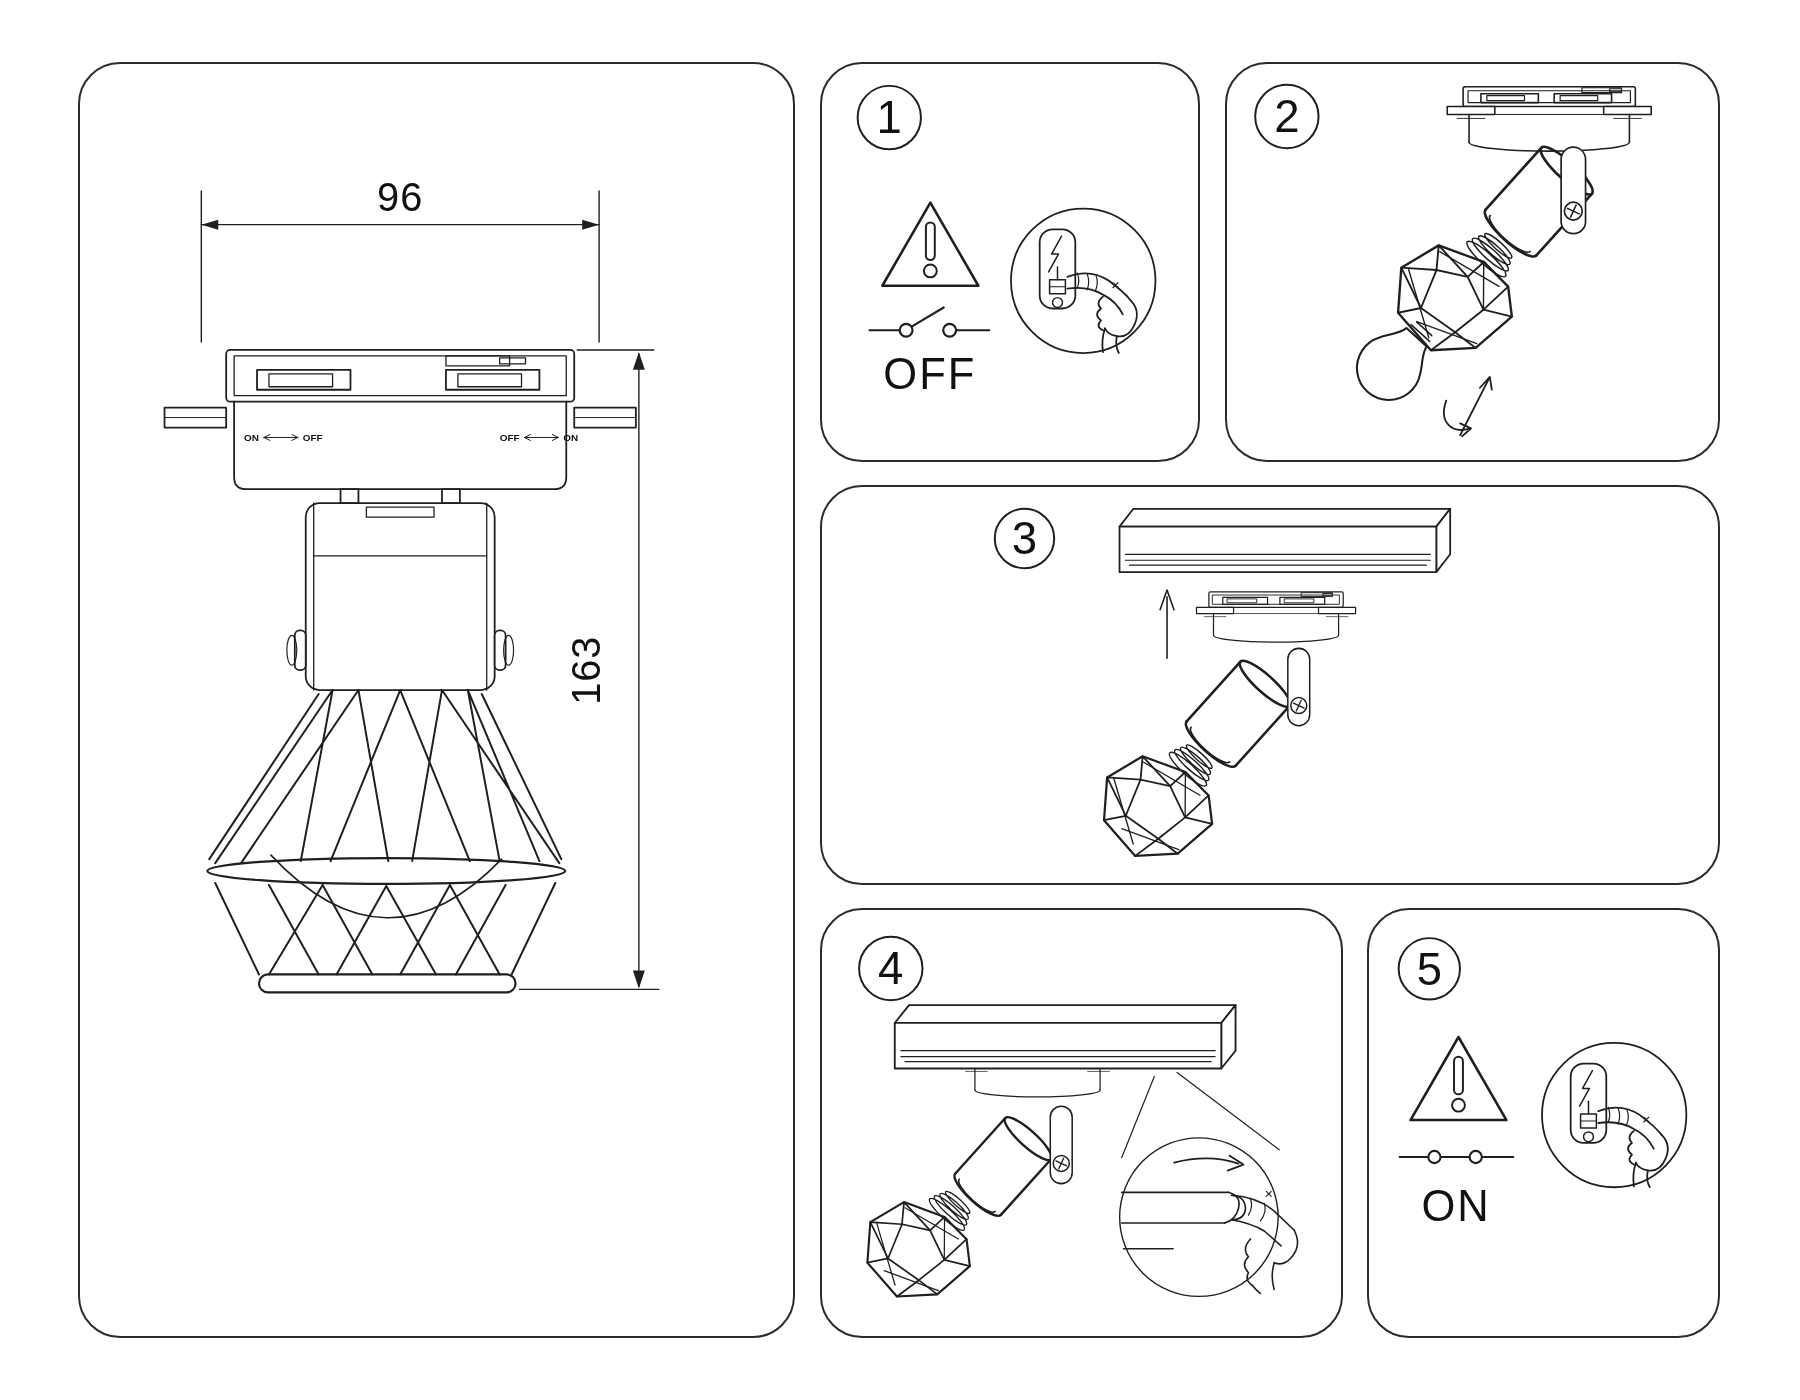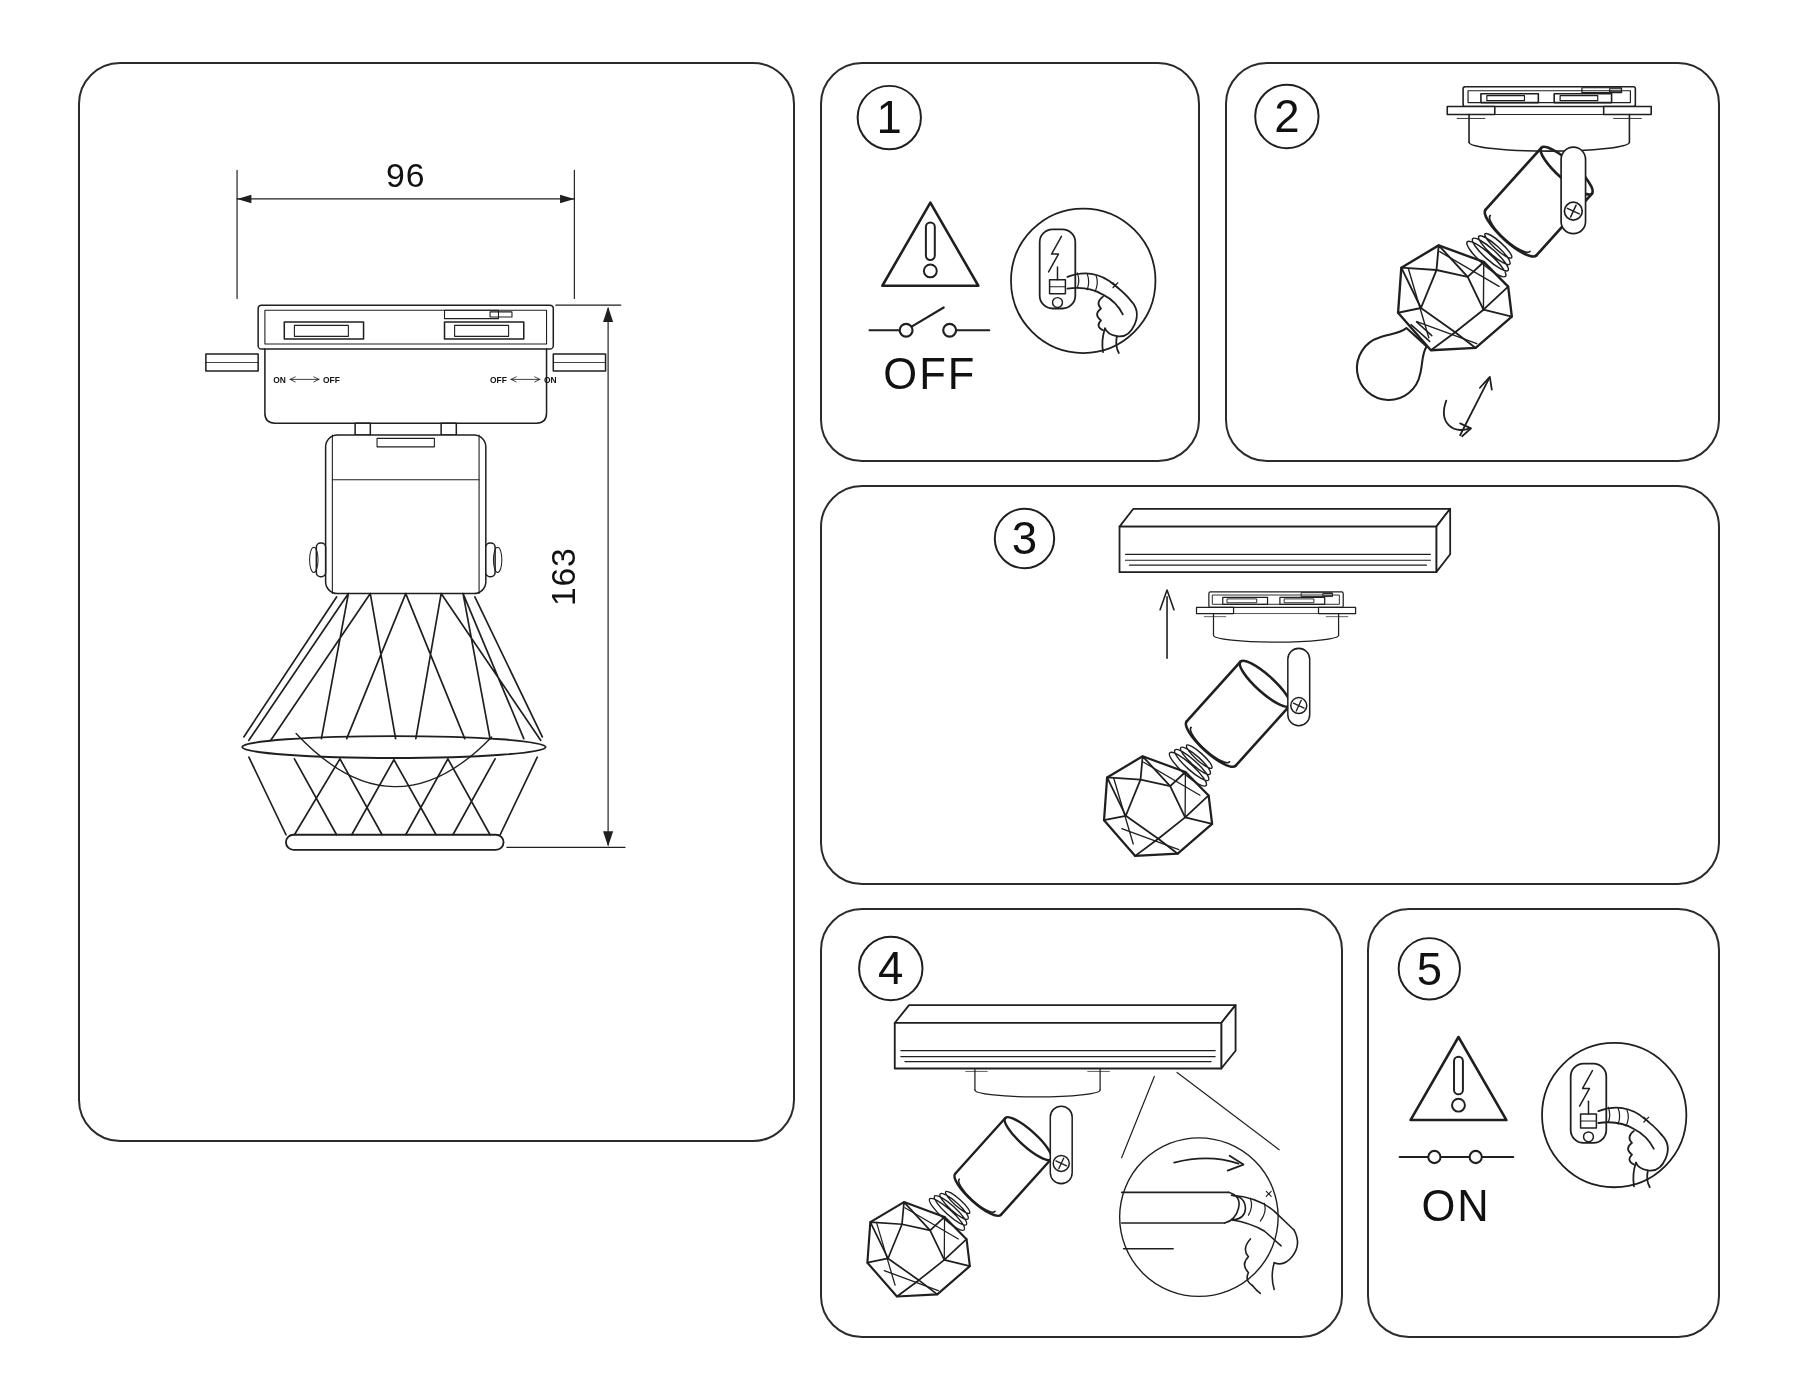--- a/index.html
+++ b/index.html
@@ -101,21 +101,21 @@
     </g>
     <g id="sym-bulb" stroke-width="1.8">
       <path class="ln" d="M-12,0 C-13,8 -20,14 -24,22 A28,28 0 1 0 24,22 C20,14 13,8 12,0 Z"></path>
       <path class="ln" stroke-width="1.3" d="M-11,-5 H11 M-9,-10 H9"></path>
     </g>
   </defs>
 </svg>
 
 <div id="sheet">
 
-  <div class="panel" style="left:78px;top:62px;width:717px;height:1080px">
+  <div class="panel" style="left:78px;top:62px;width:717px;height:1276px">
     <svg class="draw" viewBox="78 62 717 1276">
 
       <g>
         <path class="ln" stroke-width="1.4" d="M200,188 V340 M600,188 V340"></path>
         <path class="ln" stroke-width="1.4" d="M200,222 H600"></path>
         <polygon class="fill" points="200,222 217,217 217,227"></polygon>
         <polygon class="fill" points="600,222 583,217 583,227"></polygon>
         <text class="dim" x="400" y="208" text-anchor="middle">96</text>
       </g>
 

